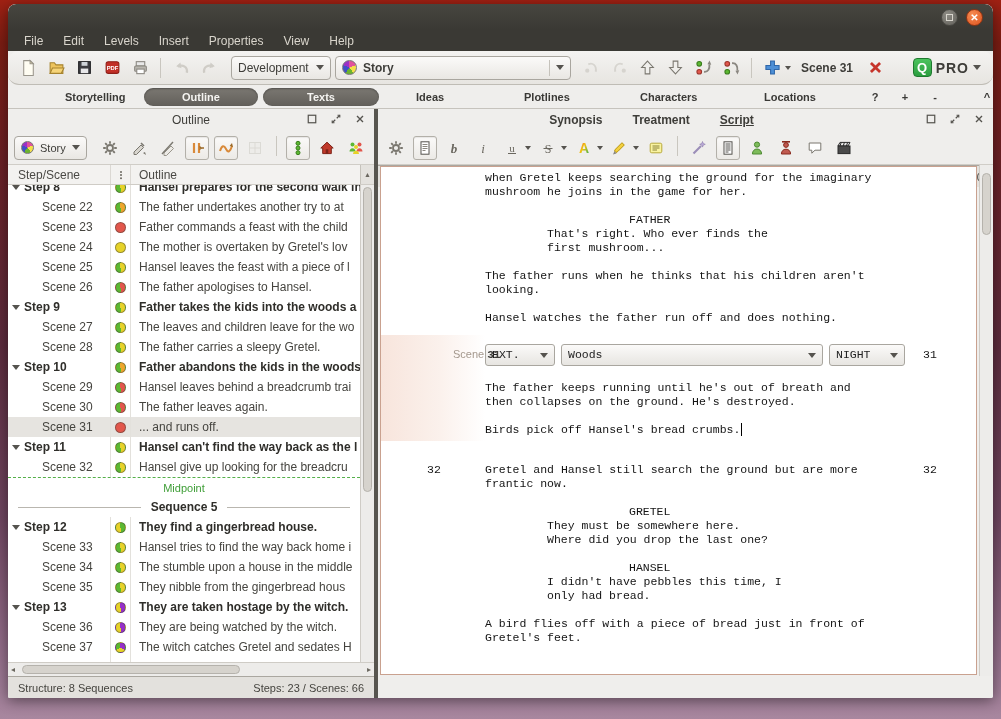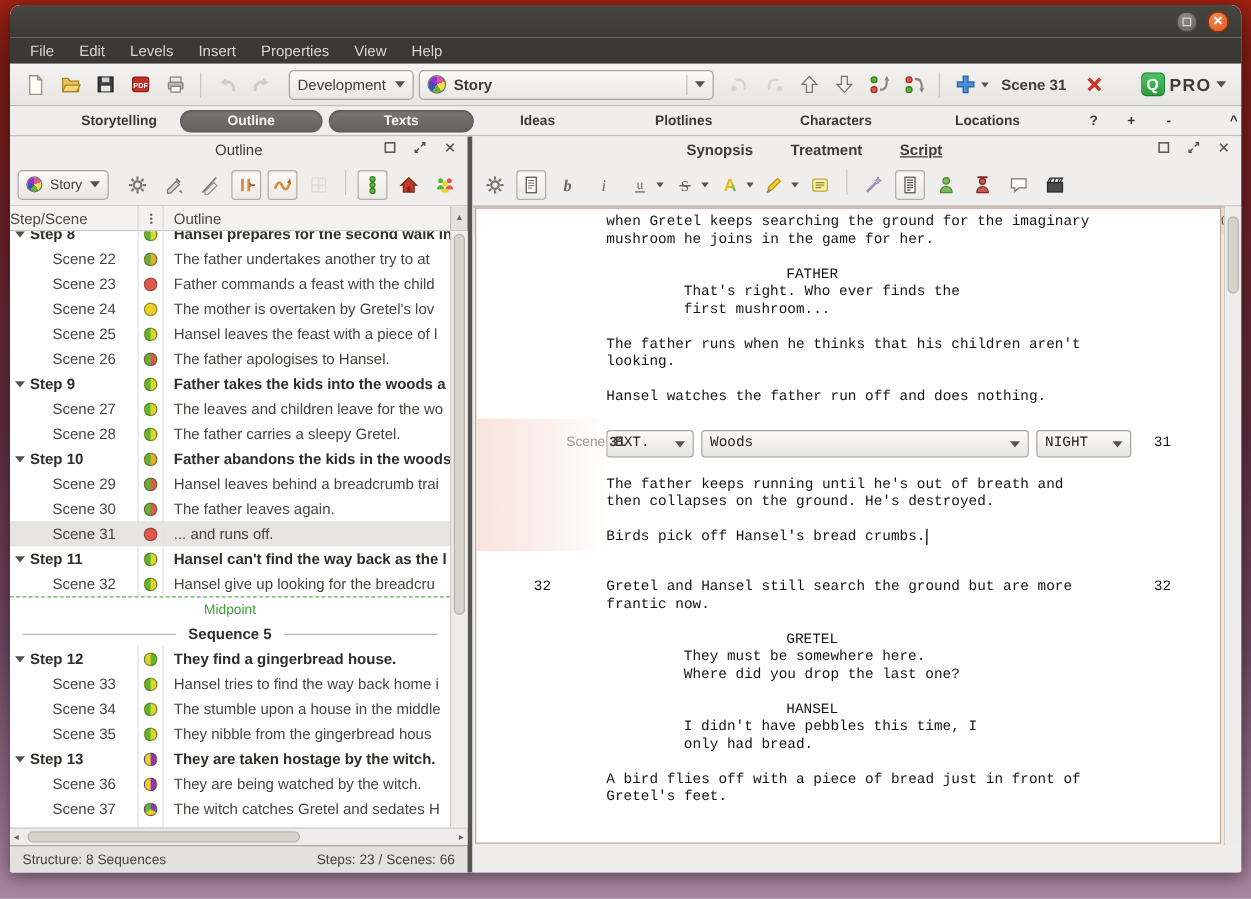--- a/index.html
+++ b/index.html
@@ -13,21 +13,21 @@
   .titlebar .title { color:#dcd8cf; font-weight:normal; font-size:12px; letter-spacing:.2px;margin-top:45px; }
   .win-btns { margin-left:auto; display:flex; gap:8px; align-items:center; }
   .wbtn { width:17px; height:17px; border-radius:50%; display:flex; align-items:center; justify-content:center; font-size:10px; color:#fff; }
   .wbtn.max { background:radial-gradient(circle at 35% 30%,#8e8c85,#62605a); border:1px solid #4a4944; }
   .wbtn.max i { width:7px; height:7px; border:1px solid #d8d5cd; display:block; }
   .wbtn.close { background:radial-gradient(circle at 35% 30%,#f semi,#e2612f); background:radial-gradient(circle at 35% 30%,#f68b52,#dd541f); border:1px solid #8f3413; font-weight:bold; }
   .menubar { height:21px; background:#3a3934; display:flex; align-items:center; gap:4px; padding:0 8px; }
   .menu-item { color:#d9d5cc; font-size:12px; padding:2px 8px; cursor:default; }
 
   
-  .toolbar { height:34px; background:linear-gradient(180deg,#f4f3f1,#e7e5e1); border-bottom:1px solid #bfbcb5; display:flex; align-items:center; padding:0 8px; gap:4px; }
+  .toolbar { height:34px; background:linear-gradient(180deg,#f4f3f1,#e7e5e1); border-bottom:1px solid #bfbcb5; display:flex; align-items:center; padding:0 8px; gap:4px;border-radius:11px; }
   .tbtn { width:24px; height:24px; display:flex; align-items:center; justify-content:center; border-radius:3px; }
   .tbtn svg { width:17px; height:17px; }
   .tbtn.disabled { opacity:.55; }
   .tsep { width:1px; height:20px; background:#c9c6bf; margin:0 4px; }
   .combo { height:24px; border:1px solid #a9a69f; border-radius:4px; background:linear-gradient(180deg,#fbfaf9,#e9e7e3); display:flex; align-items:center; padding:0 6px; gap:6px; font-size:12px; color:#3e3d39; }
   .combo .car { width:0; height:0; border-left:4px solid transparent; border-right:4px solid transparent; border-top:5px solid #55534e; }
   .combo .vline { width:1px; height:16px; background:#c5c2bb; margin-left:auto; }
   .pinwheel { width:15px; height:15px; border-radius:50%; border:1px solid #777; background:conic-gradient(#e0529c 0 70deg,#f3e04a 70deg 145deg,#6cb42f 145deg 215deg,#3f51c6 215deg 290deg,#9b30c8 290deg 360deg); }
   .scene-lbl { font-weight:bold; font-size:12px; color:#3e3d39; margin:0 6px; }
   .qpro { margin-left:auto; display:flex; align-items:center; gap:4px; padding-right:4px; }
@@ -53,21 +53,21 @@
 
   .ptoolbar { height:34px; border-bottom:1px solid #d0cdc7; display:flex; align-items:center; padding:0 6px; gap:5px; }
   .pbtn { width:24px; height:24px; display:flex; align-items:center; justify-content:center; border-radius:3px; border:1px solid transparent; }
   .pbtn svg { width:16px; height:16px; }
   .pbtn.toggled { border:1px solid #b3b0a9; background:linear-gradient(180deg,#fbfaf9,#eceae6); box-shadow:inset 0 1px 1px rgba(0,0,0,.08); }
   .pbtn.disabled { opacity:.45; }
   .dropcar { width:0; height:0; border-left:3.5px solid transparent; border-right:3.5px solid transparent; border-top:4.5px solid #55534e; margin-left:1px; }
 
   
   .colheader { height:20px; background:#f3f2f0; border-bottom:1px solid #cfccc6; display:flex; align-items:center; font-size:12px; color:#4a4945; }
-  .colheader .c1 { width:102px; }
+  .colheader .c1 { width:102px; padding-left:10px; }
   .colheader .cd { width:21px; display:flex; justify-content:center; border-left:1px solid #dbd8d3; border-right:1px solid #dbd8d3; height:100%; align-items:center; }
   .colheader .c3 { flex:1; padding-left:8px; }
   .colheader .sb { width:14px; height:100%; background:#e4e2de; border-left:1px solid #c5c2bb; display:flex; align-items:center; justify-content:center; font-size:7px; color:#6a675f; }
   .tree { flex:1; background:#fff; overflow:hidden; position:relative; }
   .rows { margin-top:-8px; }
   .row { height:20px; display:flex; align-items:center; font-size:12px; color:#45443f; }
   .row.sel { background:#e6e4e0; }
   .row .lab { width:102px; display:flex; align-items:center; }
   .row .lab .exp { width:16px; display:flex; justify-content:center; }
   .row .lab .exp i { width:0; height:0; border-left:4px solid transparent; border-right:4px solid transparent; border-top:5px solid #55534e; }

